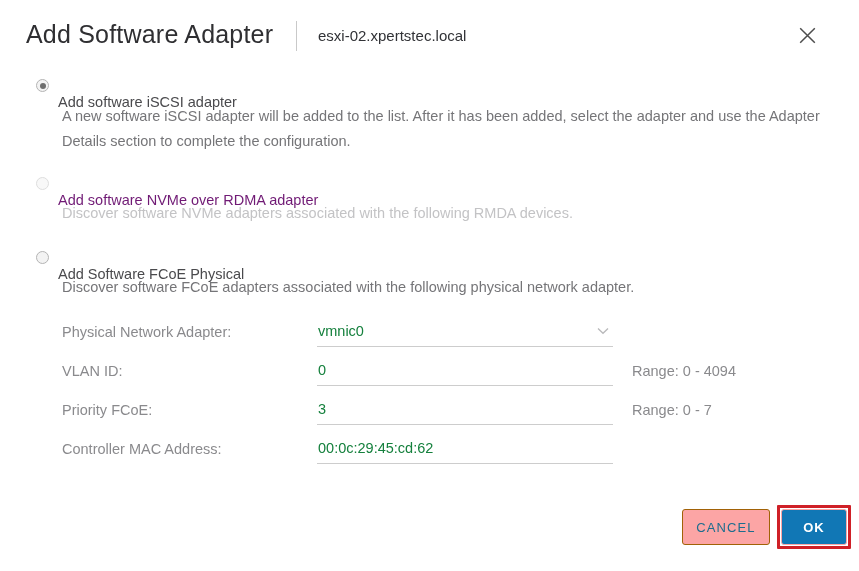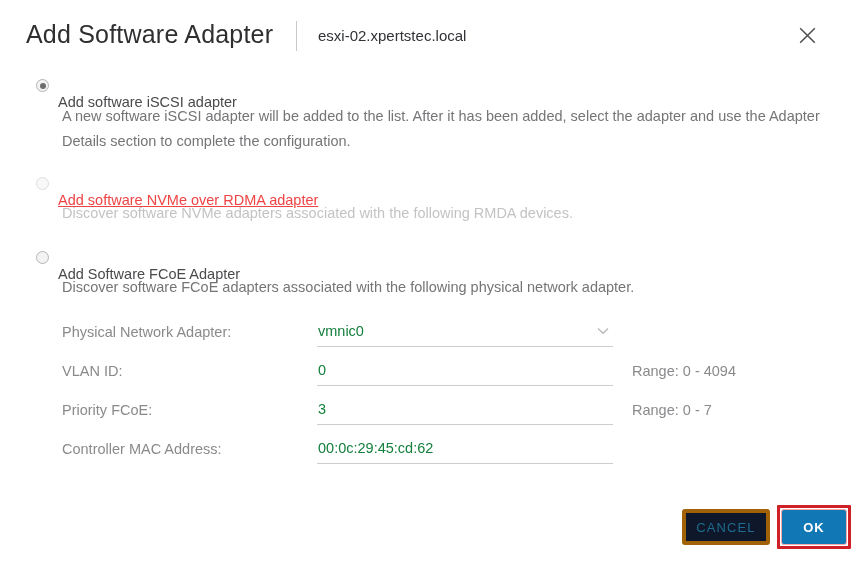--- a/index.html
+++ b/index.html
@@ -90,21 +90,21 @@
     background: #f8f8f8;
   }
   .opt-label {
     margin-left: 9px;
     font-size: 14.5px;
     color: #4a4a4d;
     line-height: 18px;
     white-space: nowrap;
     margin-top: 17px;
   }
-  .opt-label.faded { color: #ef4444; text-decoration: underline; }
+  .opt-label.faded { color: #701a75; }
 
   .opt-desc {
     position: absolute;
     left: 62px;
     font-size: 14.5px;
     color: #757578;
     line-height: 25px;
     width: 760px;
   }
   .opt-desc.faded { color: #c3c3c5; }
@@ -169,22 +169,22 @@
     font-family: "Liberation Sans", sans-serif;
     cursor: pointer;
     display: flex;
     align-items: center;
     justify-content: center;
     padding: 0;
   }
   .btn-cancel {
     right: 89px; top: 4px;
     width: 88px;
-    background: #0f172a;
-    border: 4px solid #a16207;
+    background: #fca5a5;
+    border: 1px solid #a16207;
     border-radius: 3px;
     color: #1c6d8e;
   }
   .btn-ok {
     right: 12px; top: 4px;
     width: 66px;
     background: #1177b5;
     border: 1px solid #fca5a5;
     border-radius: 3px;
     color: #ffffff;
@@ -227,21 +227,21 @@
   <div class="opt-row">
     <span class="radio faded"></span>
     <span class="opt-label faded">Add software NVMe over RDMA adapter</span>
   </div>
 </div>
 <div class="opt-desc faded" id="desc-nvme">Discover software NVMe adapters associated with the following RMDA devices.</div>
 
 <div class="opt" id="opt-fcoe">
   <div class="opt-row">
     <span class="radio"></span>
-    <span class="opt-label">Add Software FCoE Adapter</span>
+    <span class="opt-label">Add Software FCoE Physical</span>
   </div>
 </div>
 <div class="opt-desc" id="desc-fcoe">Discover software FCoE adapters associated with the following physical network adapter.</div>
 
 <div class="form">
 
   <div class="frow">
     <span class="flabel">Physical Network Adapter:</span>
     <div class="fctrl">
       <span class="fval">vmnic0</span>

